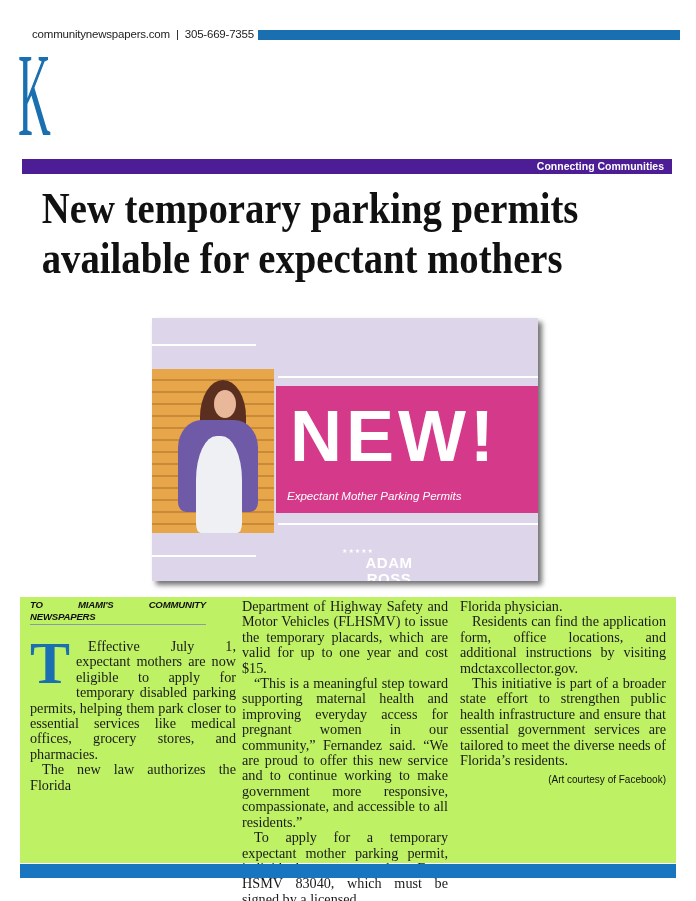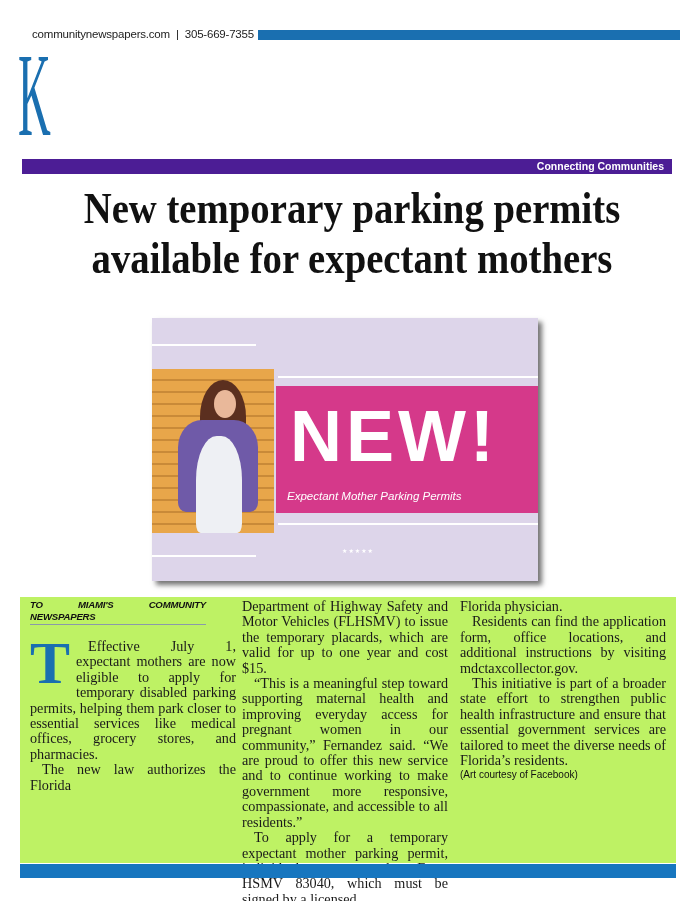--- a/index.html
+++ b/index.html
@@ -15,21 +15,21 @@
     .masthead-title span {
       display: block; font-family: "Liberation Serif", serif; font-weight: normal;
       color: #1a6fb0; font-size: 118px; line-height: 120px; white-space: nowrap;
       transform: scaleX(0.62); transform-origin: left top; letter-spacing: -1px;
     }
 
     .subbar { position: absolute; left: 22px; top: 159px; width: 650px; height: 15px; background: #4c1d95; }
     .subbar .tag { position: absolute; right: 8px; top: 0; font-family: "Liberation Sans", sans-serif; font-weight: bold; font-size: 10.5px; line-height: 15px; color: #fff; }
 
     
-    .headline { position: absolute; left: 0; top: 184px; width: 696px; text-align: center; padding-left: 8px; }
+    .headline { position: absolute; left: 0; top: 184px; width: 696px; text-align: left; }
     .headline div {
       font-family: "Liberation Serif", serif; font-weight: bold; color: #111;
       font-size: 44px; line-height: 50px; white-space: nowrap;
       transform: scaleX(0.88); transform-origin: center top;
     }
 
     
     .photo { position: absolute; left: 152px; top: 318px; width: 386px; height: 263px; background: #ddd5ea; box-shadow: 4px 4px 5px rgba(0,0,0,0.55); overflow: hidden; }
     .photo .wline { position: absolute; height: 2px; background: #ffffff; }
     .photo .brick { position: absolute; left: 0; top: 51px; width: 122px; height: 164px;
@@ -52,21 +52,21 @@
 
     .col { position: absolute; top: 2px; width: 206px; font-family: "Liberation Serif", serif; font-size: 14.2px; line-height: 15.4px; color: #1a1a1a; text-align: justify; }
     .col1 { left: 10px; }
     .col2 { left: 222px; }
     .col3 { left: 440px; }
     .col p { text-indent: 12px; }
     .col p.noindent { text-indent: 0; }
 
     .byline { font-family: "Liberation Sans", sans-serif; font-weight: bold; font-style: italic; font-size: 9.6px; line-height: 12px; color: #111; border-bottom: 1px solid #8a9aaa; padding-bottom: 1px; margin-bottom: 14px; width: 176px; letter-spacing: -0.2px; }
     .dropcap { float: left; font-family: "Liberation Serif", serif; font-weight: bold; font-size: 60px; line-height: 44px; color: #1a6fb0; margin: 2px 6px 0 0; height: 46px; }
-    .credit { font-family: "Liberation Sans", sans-serif; font-size: 10px; line-height: 14px; color: #111; }
+    .credit { font-family: "Liberation Sans", sans-serif; font-size: 10px; line-height: 14px; text-align: right; margin-top: 5px; color: #111; }
   </style>
 </head>
 <body>
 
 <div class="topline">
   <span class="site"><span>communitynewspapers.com</span>&nbsp; <span>|</span> &nbsp;<span>305-669-7355</span></span>
   <span class="bar"></span>
 </div>
 
 <div class="masthead-title">
@@ -94,20 +94,21 @@
     <div class="hair"></div>
     <div class="cardigan"></div>
     <div class="belly"></div>
     <div class="face"></div>
   </div>
   <div class="pink"></div>
   <div class="new">NEW!</div>
   <div class="sub">Expectant Mother Parking Permits</div>
   <div class="brand">
     <div class="stars">★★★★★</div>
+    <div class="adam">ADAM ROSS</div>
 
   </div>
 </div>
 
 <div class="article">
   <div class="col col1">
     <div class="byline">TO MIAMI'S COMMUNITY NEWSPAPERS</div>
     <span class="dropcap">T</span>
     <p>Effective July 1, expectant mothers are now eligible to apply for temporary disabled parking permits, helping them park closer to essential services like medical offices, grocery stores, and pharmacies.</p>
     <p>The new law authorizes the Florida</p>

